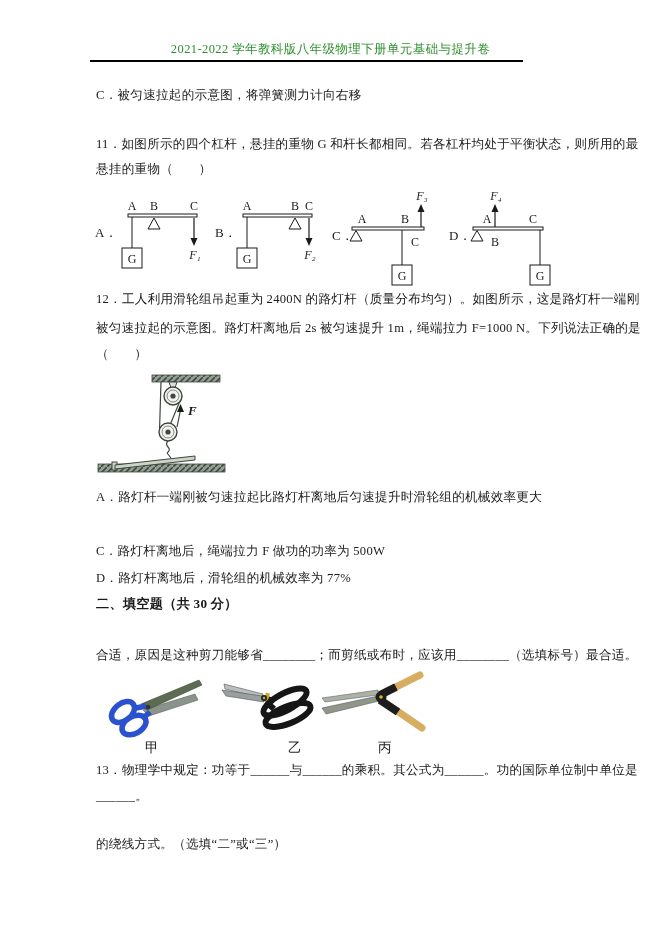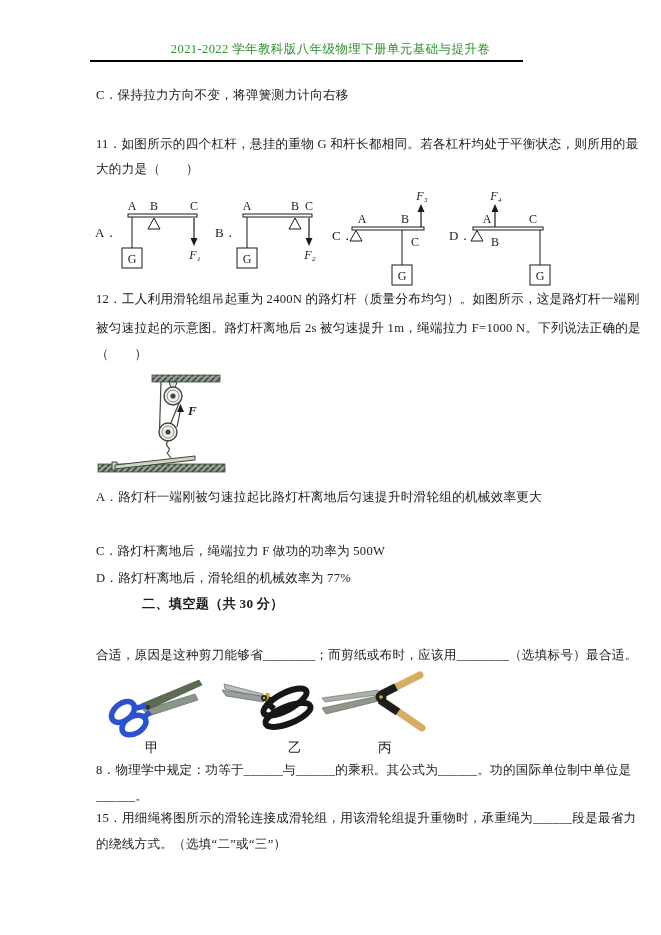--- a/index.html
+++ b/index.html
@@ -11,21 +11,21 @@
     --shears-wood:#d7ad62;
   }
   html,body{margin:0;padding:0;background:#ffffff;}
   .page{position:relative;width:661px;height:935px;background:#fff;overflow:hidden;
         font-family:"Liberation Serif","DejaVu Serif",serif;color:var(--text-ink);}
   .hdr{position:absolute;left:0;right:0;top:41px;text-align:center;font-size:12.5px;
        color:var(--header-green);letter-spacing:.4px;}
   .hdr-rule{position:absolute;left:90px;top:60px;width:433px;height:2px;background:#000;}
   .tline{position:absolute;left:96px;font-size:12.6px;line-height:17px;white-space:nowrap;
          letter-spacing:.25px;}
-  .sec{font-weight:bold;font-size:13.2px;margin-left:46px;}
+  .sec{font-weight:bold;font-size:13.2px;}
   .fig{position:absolute;}
   .flabel{position:absolute;font-size:13.5px;letter-spacing:1px;}
   
   svg text{font-family:"Liberation Serif","DejaVu Serif",serif;}
   .beam{fill:#fff;stroke:#1a1a1a;stroke-width:1;}
   .fulcrum{fill:#fff;stroke:#1a1a1a;stroke-width:1;}
   .wire{stroke:#1a1a1a;stroke-width:1;fill:none;}
   .gbox{fill:#fff;stroke:#1a1a1a;stroke-width:1;}
   .arr{stroke:#1a1a1a;stroke-width:1.2;fill:none;}
   .ahead{fill:#1a1a1a;stroke:none;}
@@ -39,24 +39,24 @@
   .pole{fill:#ccd4c6;stroke:var(--figure-ink);stroke-width:1;}
 </style>
 </head>
 <body>
 
 <div class="page">
 
   <div class="hdr">2021-2022 学年教科版八年级物理下册单元基础与提升卷</div>
   <div class="hdr-rule"></div>
 
-  <div class="tline" style="top:87px">C．保持拉力方向不变，将弹簧测力计向右移</div>
+  <div class="tline" style="top:87px">C．被匀速拉起的示意图，将弹簧测力计向右移</div>
 
   <div class="tline" style="top:136px">11．如图所示的四个杠杆，悬挂的重物 G 和杆长都相同。若各杠杆均处于平衡状态，则所用的最</div>
-  <div class="tline" style="top:161px">大的力是（　　）</div>
+  <div class="tline" style="top:161px">悬挂的重物（　　）</div>
 
   <svg class="fig" style="left:88px;top:178px" width="480" height="112" viewBox="0 0 480 112">
 
     <g>
       <text class="optlab" x="7" y="59">A．</text>
       <rect class="beam" x="40" y="36" width="69" height="3"></rect>
       <text class="ptlab" x="44" y="32">A</text>
       <text class="ptlab" x="66" y="32">B</text>
       <text class="ptlab" x="106" y="32">C</text>
       <polygon class="fulcrum" points="66,40 60,51 72,51"></polygon>
@@ -187,19 +187,18 @@
     <line x1="60" y1="25" x2="76" y2="17" stroke="#1d1d1d" stroke-width="8"></line>
     <line x1="60" y1="30" x2="78" y2="42" stroke="#1d1d1d" stroke-width="8"></line>
     <circle cx="61" cy="27" r="5.5" fill="#1d1d1d"></circle>
     <circle cx="61" cy="27" r="1.8" fill="#d9b42a"></circle>
   </svg>
 
   <span class="flabel" style="left:145px;top:739px">甲</span>
   <span class="flabel" style="left:288px;top:739px">乙</span>
   <span class="flabel" style="left:378px;top:739px">丙</span>
 
-  <div class="tline" style="top:762px">8．物理学中规定：功等于______与______的乘积。其公式为______。功的国际单位制中单位是</div>
+  <div class="tline" style="top:762px">13．物理学中规定：功等于______与______的乘积。其公式为______。功的国际单位制中单位是</div>
   <div class="tline" style="top:788px">______。</div>
 
-  <div class="tline" style="top:810px">15．用细绳将图所示的滑轮连接成滑轮组，用该滑轮组提升重物时，承重绳为______段是最省力</div>
   <div class="tline" style="top:836px">的绕线方式。（选填“二”或“三”）</div>
 
 </div>
 
 </body></html>

